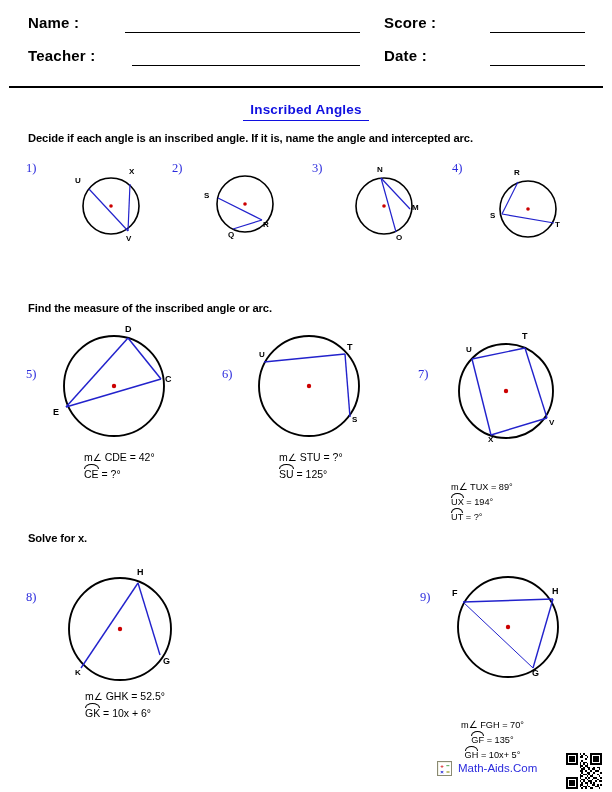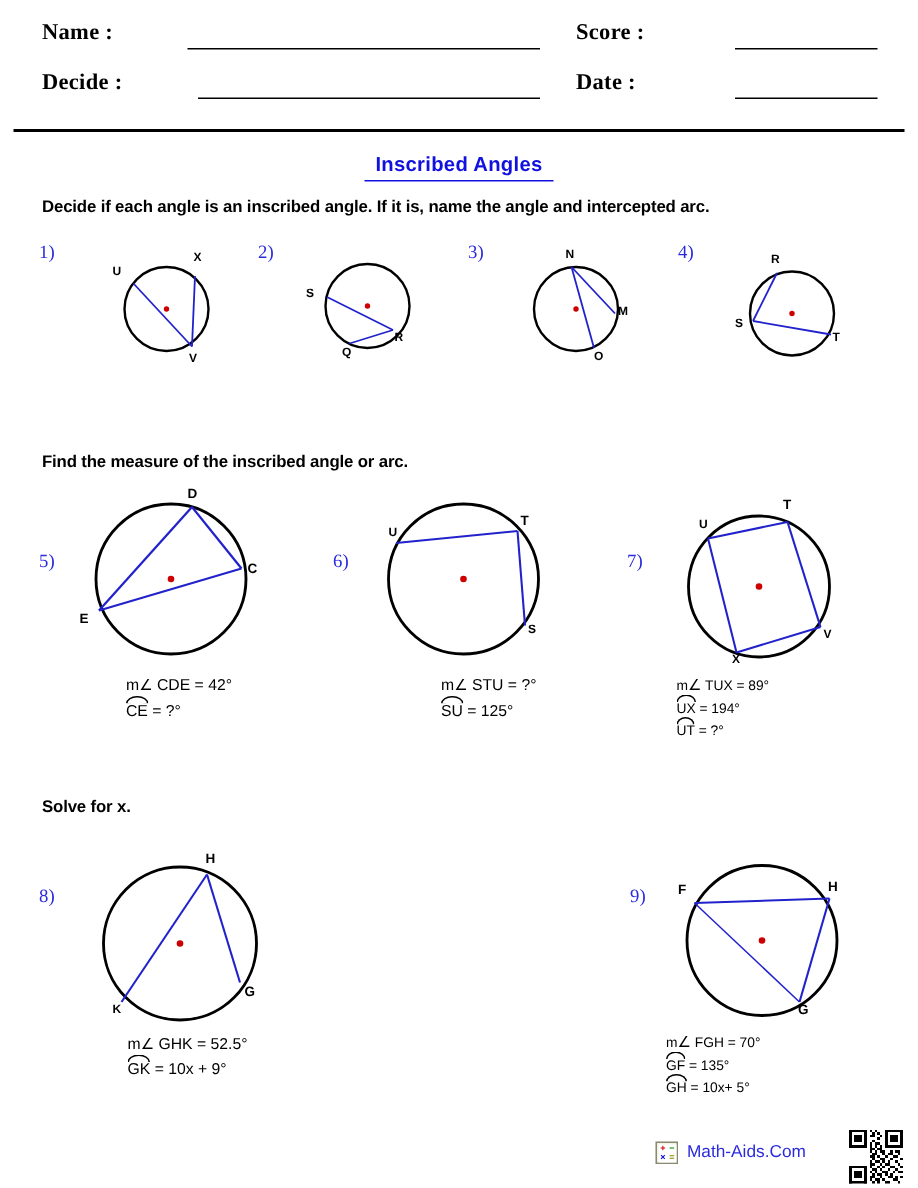--- a/index.html
+++ b/index.html
@@ -16,21 +16,20 @@
     overflow: hidden;
   }
   .abs { position: absolute; }
 
   
   .hdr-label {
     font-size: 15px;
     font-weight: bold;
     letter-spacing: 0.2px;
     white-space: nowrap;
-    font-family: Liberation Serif, serif;
   }
   .rule-line {
     border-bottom: 1.6px solid #000;
     height: 0;
   }
   .top-rule {
     border-bottom: 2.2px solid #000;
     height: 0;
   }
 
@@ -79,21 +78,21 @@
 
   
   .eqblock {
     position: absolute;
     font-size: 10.5px;
     font-family: "Liberation Sans", sans-serif;
     color: #000;
     white-space: nowrap;
     line-height: 1.45;
   }
-  .eqblock.sm { font-size: 9.2px; line-height: 1.5; }
+  .eqblock.sm { font-size: 9.2px; line-height: 1.5; margin-top: 29px; }
   .eqline { position: relative; display: block; }
   .arcname {
     position: relative;
     display: inline-block;
     padding-top: 1px;
   }
   .arcname::before {
     content: "";
     position: absolute;
     left: 0px;
@@ -136,21 +135,21 @@
   .calc-icon i.b { color: #0000cc; background: #ffffff; }
   .calc-icon i.y { color: #888800; background: #ffffff; }
   .qr { image-rendering: pixelated; }
 </style>
 </head>
 <body>
 
 <div class="abs hdr-label" style="left:28px; top:14px;">Name :</div>
 <div class="abs rule-line" style="left:125px; top:32px; width:235px;"></div>
 
-<div class="abs hdr-label" style="left:28px; top:47px;">Decide :</div>
+<div class="abs hdr-label" style="left:28px; top:47px;">Teacher :</div>
 <div class="abs rule-line" style="left:132px; top:65px; width:228px;"></div>
 
 <div class="abs hdr-label" style="left:384px; top:14px;text-align:center;">Score :</div>
 <div class="abs rule-line" style="left:490px; top:32px; width:95px;"></div>
 
 <div class="abs hdr-label" style="left:384px; top:47px;">Date :</div>
 <div class="abs rule-line" style="left:490px; top:65px; width:95px;"></div>
 
 <div class="abs top-rule" style="left:9px; top:86px; width:594px;"></div>
 
@@ -238,21 +237,21 @@
   <svg width="108" height="106" viewBox="0 0 108 106">
     <circle cx="52" cy="52" r="50" fill="none" stroke="#000" stroke-width="1.9"></circle>
     <circle cx="52" cy="52" r="2.2" fill="#cc0000"></circle>
     <line x1="7" y1="28" x2="88" y2="20" stroke="#2222cc" stroke-width="1.4"></line>
     <line x1="88" y1="20" x2="93" y2="83" stroke="#2222cc" stroke-width="1.4"></line>
   </svg>
   <span class="ptlabel" style="left:2px; top:17px;">U</span>
   <span class="ptlabel big" style="left:90px; top:9px;">T</span>
   <span class="ptlabel" style="left:95px; top:82px;">S</span>
 </div>
-<div class="eqblock" style="left:294px; top:450px;">
+<div class="eqblock" style="left:279px; top:450px;">
   <span class="eqline">m<span class="angsym">∠</span> <span>STU</span><span> = ?°</span></span>
   <span class="eqline"><span class="arcname">SU</span><span> = 125°</span></span>
 </div>
 
 <div class="abs pnum" style="left:418px; top:367px;">7)</div>
 <div class="fig" style="left:455px; top:341px;">
   <svg width="106" height="104" viewBox="0 0 106 104">
     <circle cx="51" cy="50" r="47" fill="none" stroke="#000" stroke-width="1.9"></circle>
     <circle cx="51" cy="50" r="2.2" fill="#cc0000"></circle>
     <line x1="17" y1="18" x2="70" y2="7" stroke="#2222cc" stroke-width="1.4"></line>
@@ -280,37 +279,37 @@
     <circle cx="52" cy="54" r="2.2" fill="#cc0000"></circle>
     <line x1="70" y1="8" x2="13" y2="93" stroke="#2222cc" stroke-width="1.4"></line>
     <line x1="70" y1="8" x2="92" y2="80" stroke="#2222cc" stroke-width="1.4"></line>
   </svg>
   <span class="ptlabel big" style="left:69px; top:-7px;">H</span>
   <span class="ptlabel big" style="left:95px; top:82px;">G</span>
   <span class="ptlabel" style="left:7px; top:94px;">K</span>
 </div>
 <div class="eqblock" style="left:85px; top:689px;">
   <span class="eqline">m<span class="angsym">∠</span> <span>GHK</span><span> = 52.5°</span></span>
-  <span class="eqline"><span class="arcname">GK</span><span> = 10x + 9°</span></span>
+  <span class="eqline"><span class="arcname">GK</span><span> = 10x + 6°</span></span>
 </div>
 
 <div class="abs pnum" style="left:420px; top:590px;">9)</div>
 <div class="fig" style="left:455px; top:575px;">
   <svg width="106" height="108" viewBox="0 0 106 108">
     <circle cx="53" cy="52" r="50" fill="none" stroke="#000" stroke-width="1.9"></circle>
     <circle cx="53" cy="52" r="2.2" fill="#cc0000"></circle>
     <line x1="8" y1="27" x2="98" y2="24" stroke="#2222cc" stroke-width="1.4"></line>
     <line x1="8" y1="27" x2="78" y2="93" stroke="#2222cc" stroke-width="1"></line>
     <line x1="98" y1="24" x2="78" y2="93" stroke="#2222cc" stroke-width="1.4"></line>
   </svg>
   <span class="ptlabel big" style="left:-3px; top:14px;">F</span>
   <span class="ptlabel big" style="left:97px; top:12px;">H</span>
   <span class="ptlabel big" style="left:77px; top:94px;">G</span>
 </div>
-<div class="eqblock sm" style="left:444px; top:688px;">
+<div class="eqblock sm" style="left:461px; top:688px;text-align:center;">
   <span class="eqline">m<span class="angsym">∠</span> <span>FGH</span><span> = 70°</span></span>
   <span class="eqline"><span class="arcname">GF</span><span> = 135°</span></span>
   <span class="eqline"><span class="arcname">GH</span><span> = 10x+ 5°</span></span>
 </div>
 
 <div class="abs" style="left:437px; top:761px;">
   <div class="calc-icon">
     <i class="r" style="left:1px; top:1px;">+</i>
     <i class="g" style="left:7px; top:1px;">−</i>
     <i class="b" style="left:1px; top:7px;">×</i>

